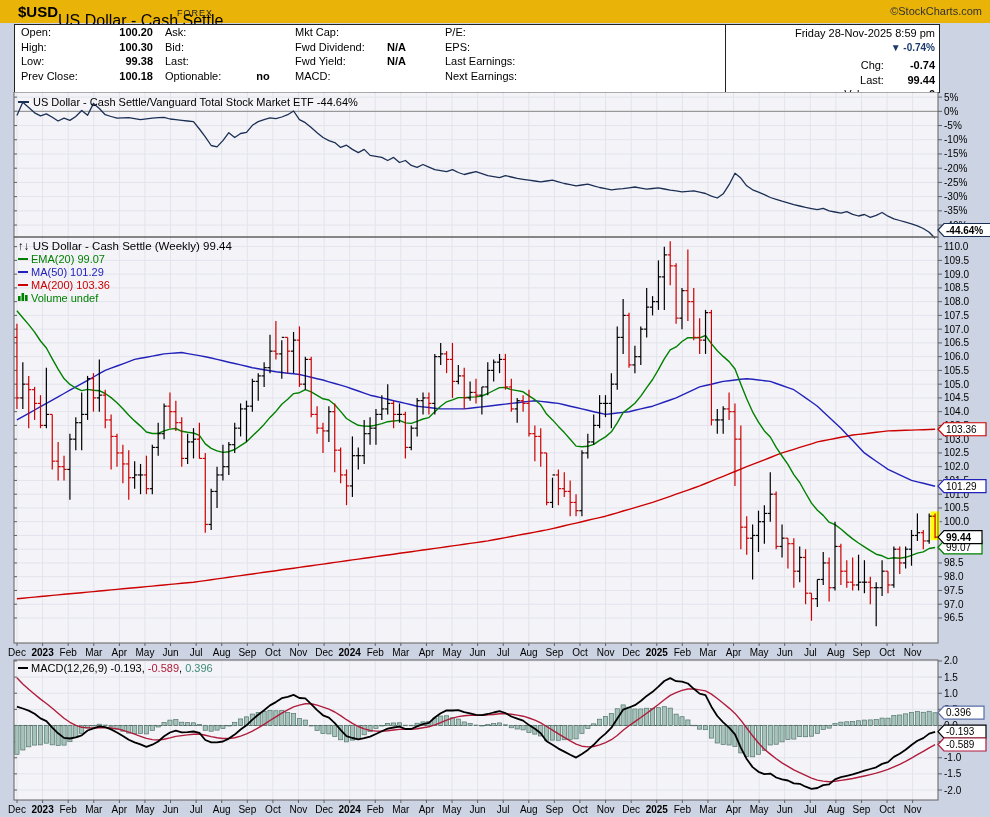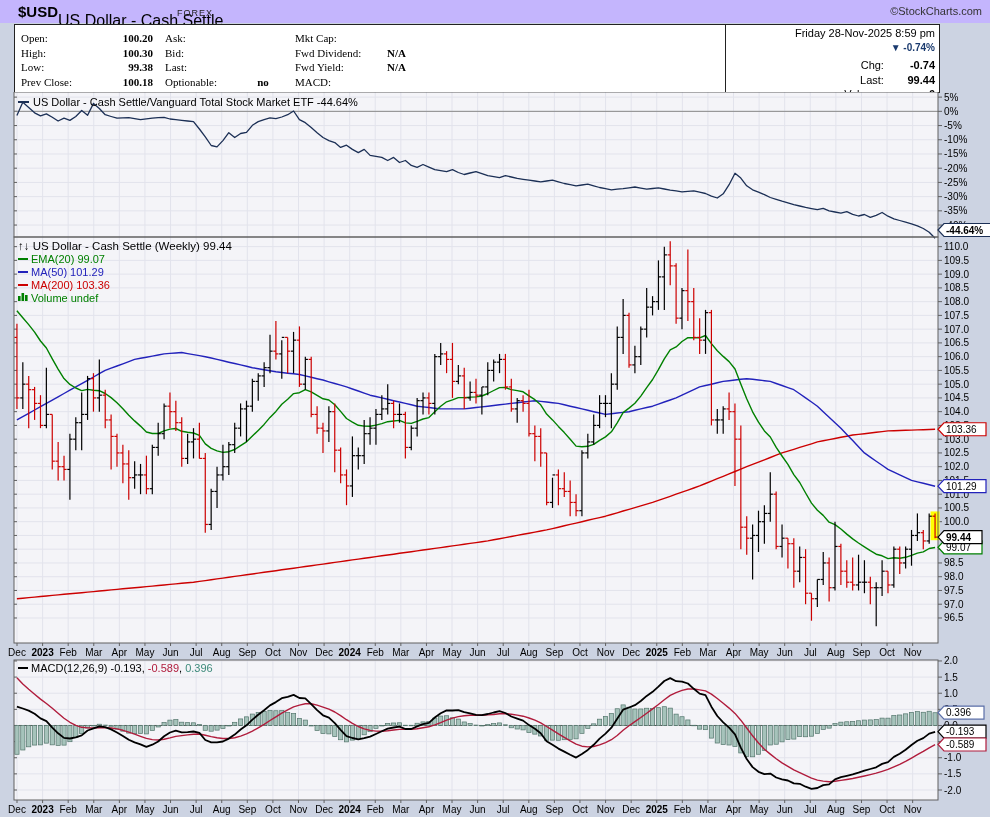--- a/index.html
+++ b/index.html
@@ -1,24 +1,24 @@
 <!DOCTYPE html>
 <html><head>
 <meta charset="utf-8">
 <style>
   html,body{margin:0;padding:0;}
   body{font-family:"Liberation Sans",sans-serif;background:#ccd3e2;}
   .screen{position:relative;width:990px;height:817px;background:#ccd3e2;overflow:hidden;}
-  .topbar{position:absolute;left:0;top:0;width:990px;height:23px;background:#c4b5fd;}
+  .topbar{position:absolute;left:0;top:0;width:990px;height:23px;background:#eab308;}
   .topbar .sym{position:absolute;left:18px;top:3px;font-size:15px;font-weight:bold;color:#000;}
   .topbar .ttl{position:absolute;left:58px;top:12px;font-size:16px;color:#000;}
   .topbar .exch{position:absolute;left:177px;top:8px;font-size:9px;font-weight:normal;letter-spacing:1px;color:#222;}
   .topbar .copy{position:absolute;right:8px;top:5px;font-size:11px;color:#333;}
   .quote{position:absolute;left:14px;top:24px;width:924px;height:67px;background:#ffffff;border:1px solid #222;display:flex;}
-  .qcols{display:flex;flex:1;padding-top:6px;font-family:Liberation Serif, serif;}
+  .qcols{display:flex;flex:1;padding-top:0;}
   .qcol{display:flex;flex-direction:column;}
   .qrow{display:flex;height:14.5px;font-size:11px;align-items:center;}
   .qlabel{color:#000;}
   .qval{font-weight:bold;color:#000;}
   .qright{width:201px;border-left:1px solid #222;padding:2px 4px 0 8px;text-align:right;}
   .qdate{font-size:11px;color:#000;height:15px;}
   .qpct{font-size:10px;font-weight:bold;height:17px;}
   .qstat{font-size:11px;height:14.5px;}
   .qstat .qval{display:inline-block;width:48px;}
   .qstat .qlabel{display:inline-block;}
@@ -83,20 +83,38 @@
             <span class="qlabel" style="width: 92px;">Fwd Dividend:</span>
             <span class="qval" style="width: 46px; text-align: left;">N/A</span>
           </div>
           <div class="qrow">
             <span class="qlabel" style="width: 92px;">Fwd Yield:</span>
             <span class="qval" style="width: 46px; text-align: left;">N/A</span>
           </div>
           <div class="qrow">
             <span class="qlabel" style="width: 92px;">MACD:</span>
             <span class="qval" style="width: 46px; text-align: left;"></span>
+          </div>
+        </div>
+        <div class="qcol" style="padding-left: 12px;">
+          <div class="qrow">
+            <span class="qlabel" style="width: 100px;">P/E:</span>
+            <span class="qval" style="width: 40px; text-align: left;"></span>
+          </div>
+          <div class="qrow">
+            <span class="qlabel" style="width: 100px;">EPS:</span>
+            <span class="qval" style="width: 40px; text-align: left;"></span>
+          </div>
+          <div class="qrow">
+            <span class="qlabel" style="width: 100px;">Last Earnings:</span>
+            <span class="qval" style="width: 40px; text-align: left;"></span>
+          </div>
+          <div class="qrow">
+            <span class="qlabel" style="width: 100px;">Next Earnings:</span>
+            <span class="qval" style="width: 40px; text-align: left;"></span>
           </div>
         </div>
       </div>
     <div class="qright">
       <div class="qdate">Friday 28-Nov-2025  8:59 pm</div>
       <div class="qpct" id="qpct" style="color: rgb(26, 58, 110);">
         <span>▼</span>
         <span>-0.74%</span>
       </div>
       <div class="qstat">

